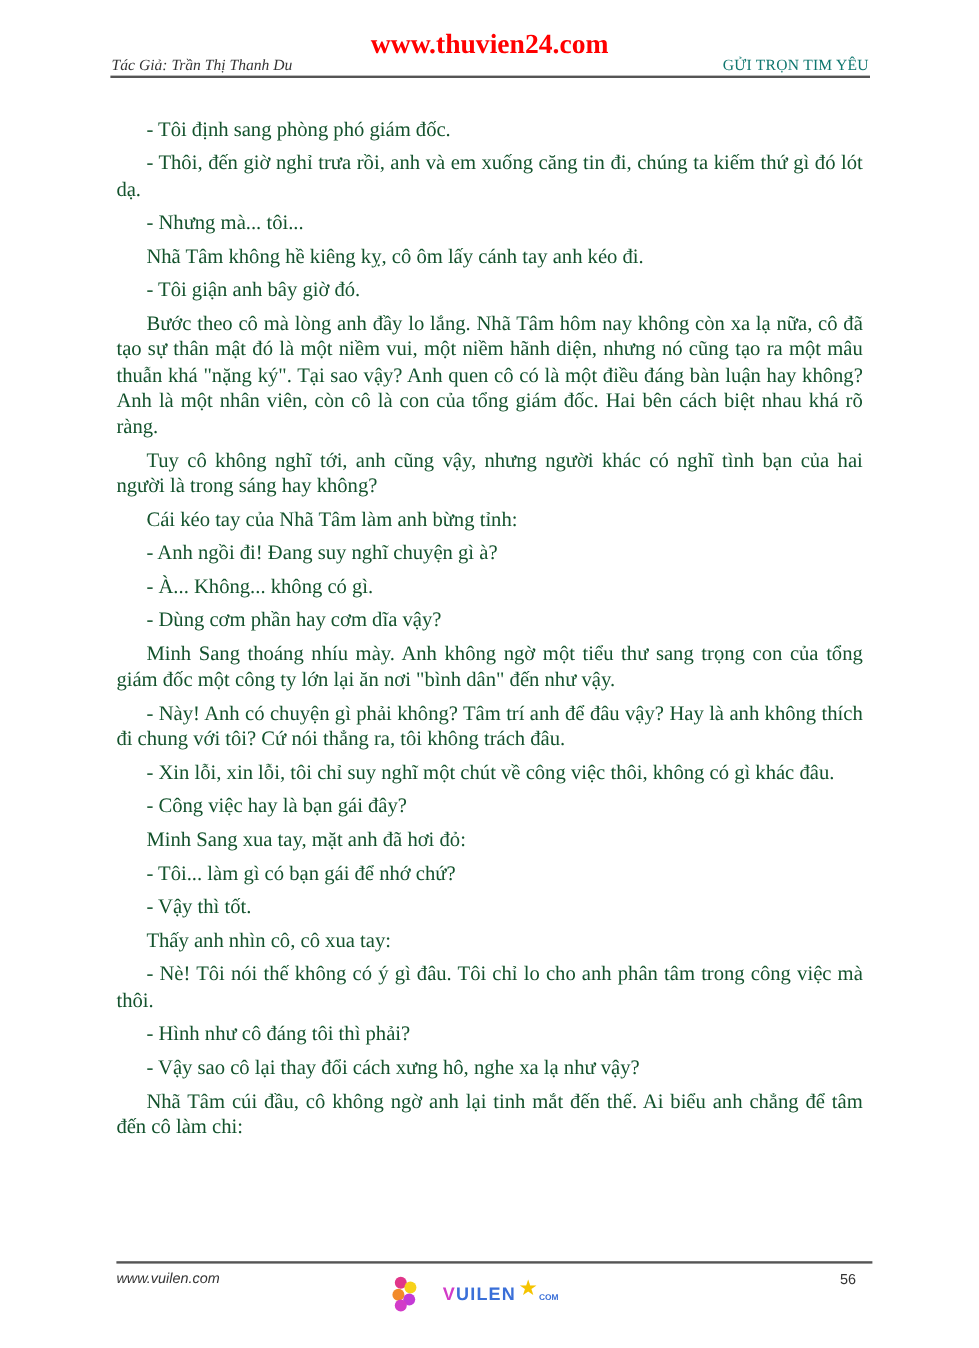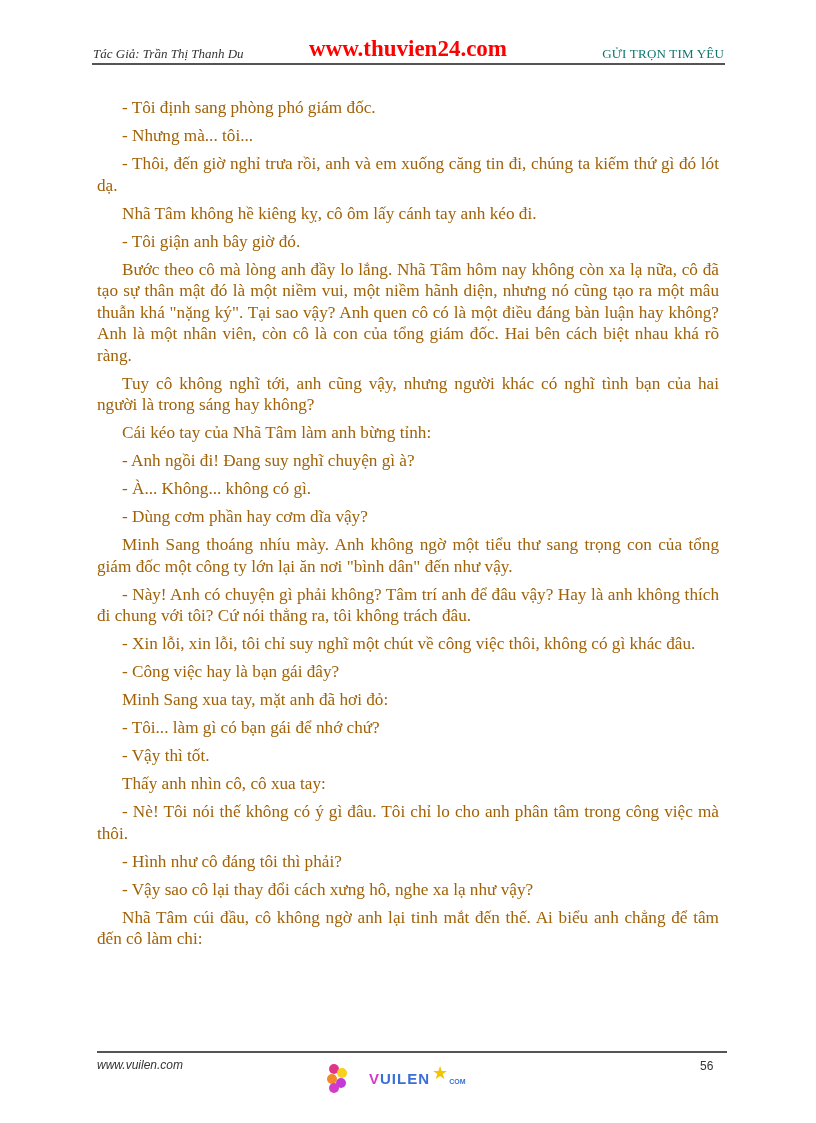--- a/index.html
+++ b/index.html
@@ -5,41 +5,40 @@
   html, body { margin: 0; padding: 0; background: #ffffff; }
   body { width: 816px; height: 1123px; position: relative; overflow: hidden; }
   .page { position: absolute; left: 0; top: 0; width: 816px; height: 1123px; background: #fff; }
 
   .site-title {
     position: absolute; left: 0; width: 816px; top: 24px;
     text-align: center;
     font-family: "Liberation Serif", "DejaVu Serif", serif;
     font-weight: bold; font-size: 23px; line-height: 26px;
     color: #ff0000;
-    margin-top: 12px;
   }
   .header-author {
     position: absolute; left: 93px; top: 46px;
     font-family: Liberation Serif, serif;
     font-style: italic; font-size: 13px; line-height: 16px; color: #333;
   }
   .header-book {
     position: absolute; right: 92px; top: 46px;
     font-family: "Liberation Serif", serif;
     font-size: 13px; line-height: 16px; color: #0f766e; letter-spacing: 0.2px; text-align: center;
   }
   .header-rule {
     position: absolute; left: 92px; top: 63px; width: 633px; height: 2px;
     background: #555;
   }
 
   .body-text {
     position: absolute; left: 97px; top: 97px; width: 622px;
     font-family: "Liberation Serif", "DejaVu Serif", serif;
-    font-size: 17.2px; line-height: 21.5px; color: #a16207;
+    font-size: 17.2px; line-height: 21.5px; color: #14532d;
   }
   .body-text p {
     margin: 0 0 6.5px 0;
     text-indent: 25px;
     text-align: justify;
   }
 
   .footer-rule {
     position: absolute; left: 97px; top: 1051px; width: 630px; height: 2px;
     background: #555;
@@ -72,22 +71,22 @@
 
 <div class="page">
 
   <div class="site-title">www.thuvien24.com</div>
   <div class="header-author">Tác Giả: Trần Thị Thanh Du</div>
   <div class="header-book">GỬI TRỌN TIM YÊU</div>
   <div class="header-rule"></div>
 
   <div class="body-text">
     <p>- Tôi định sang phòng phó giám đốc.</p>
+    <p>- Thôi, đến giờ nghỉ trưa rồi, anh và em xuống căng tin đi, chúng ta kiếm thứ gì đó lót dạ.</p>
     <p>- Nhưng mà... tôi...</p>
-    <p>- Thôi, đến giờ nghỉ trưa rồi, anh và em xuống căng tin đi, chúng ta kiếm thứ gì đó lót dạ.</p>
     <p>Nhã Tâm không hề kiêng kỵ, cô ôm lấy cánh tay anh kéo đi.</p>
     <p>- Tôi giận anh bây giờ đó.</p>
     <p>Bước theo cô mà lòng anh đầy lo lắng. Nhã Tâm hôm nay không còn xa lạ nữa, cô đã tạo sự thân mật đó là một niềm vui, một niềm hãnh diện, nhưng nó cũng tạo ra một mâu thuẫn khá "nặng ký". Tại sao vậy? Anh quen cô có là một điều đáng bàn luận hay không? Anh là một nhân viên, còn cô là con của tổng giám đốc. Hai bên cách biệt nhau khá rõ ràng.</p>
     <p>Tuy cô không nghĩ tới, anh cũng vậy, nhưng người khác có nghĩ tình bạn của hai người là trong sáng hay không?</p>
     <p>Cái kéo tay của Nhã Tâm làm anh bừng tỉnh:</p>
     <p>- Anh ngồi đi! Đang suy nghĩ chuyện gì à?</p>
     <p>- À... Không... không có gì.</p>
     <p>- Dùng cơm phần hay cơm dĩa vậy?</p>
     <p>Minh Sang thoáng nhíu mày. Anh không ngờ một tiểu thư sang trọng con của tổng giám đốc một công ty lớn lại ăn nơi "bình dân" đến như vậy.</p>
     <p>- Này! Anh có chuyện gì phải không? Tâm trí anh để đâu vậy? Hay là anh không thích đi chung với tôi? Cứ nói thẳng ra, tôi không trách đâu.</p>

